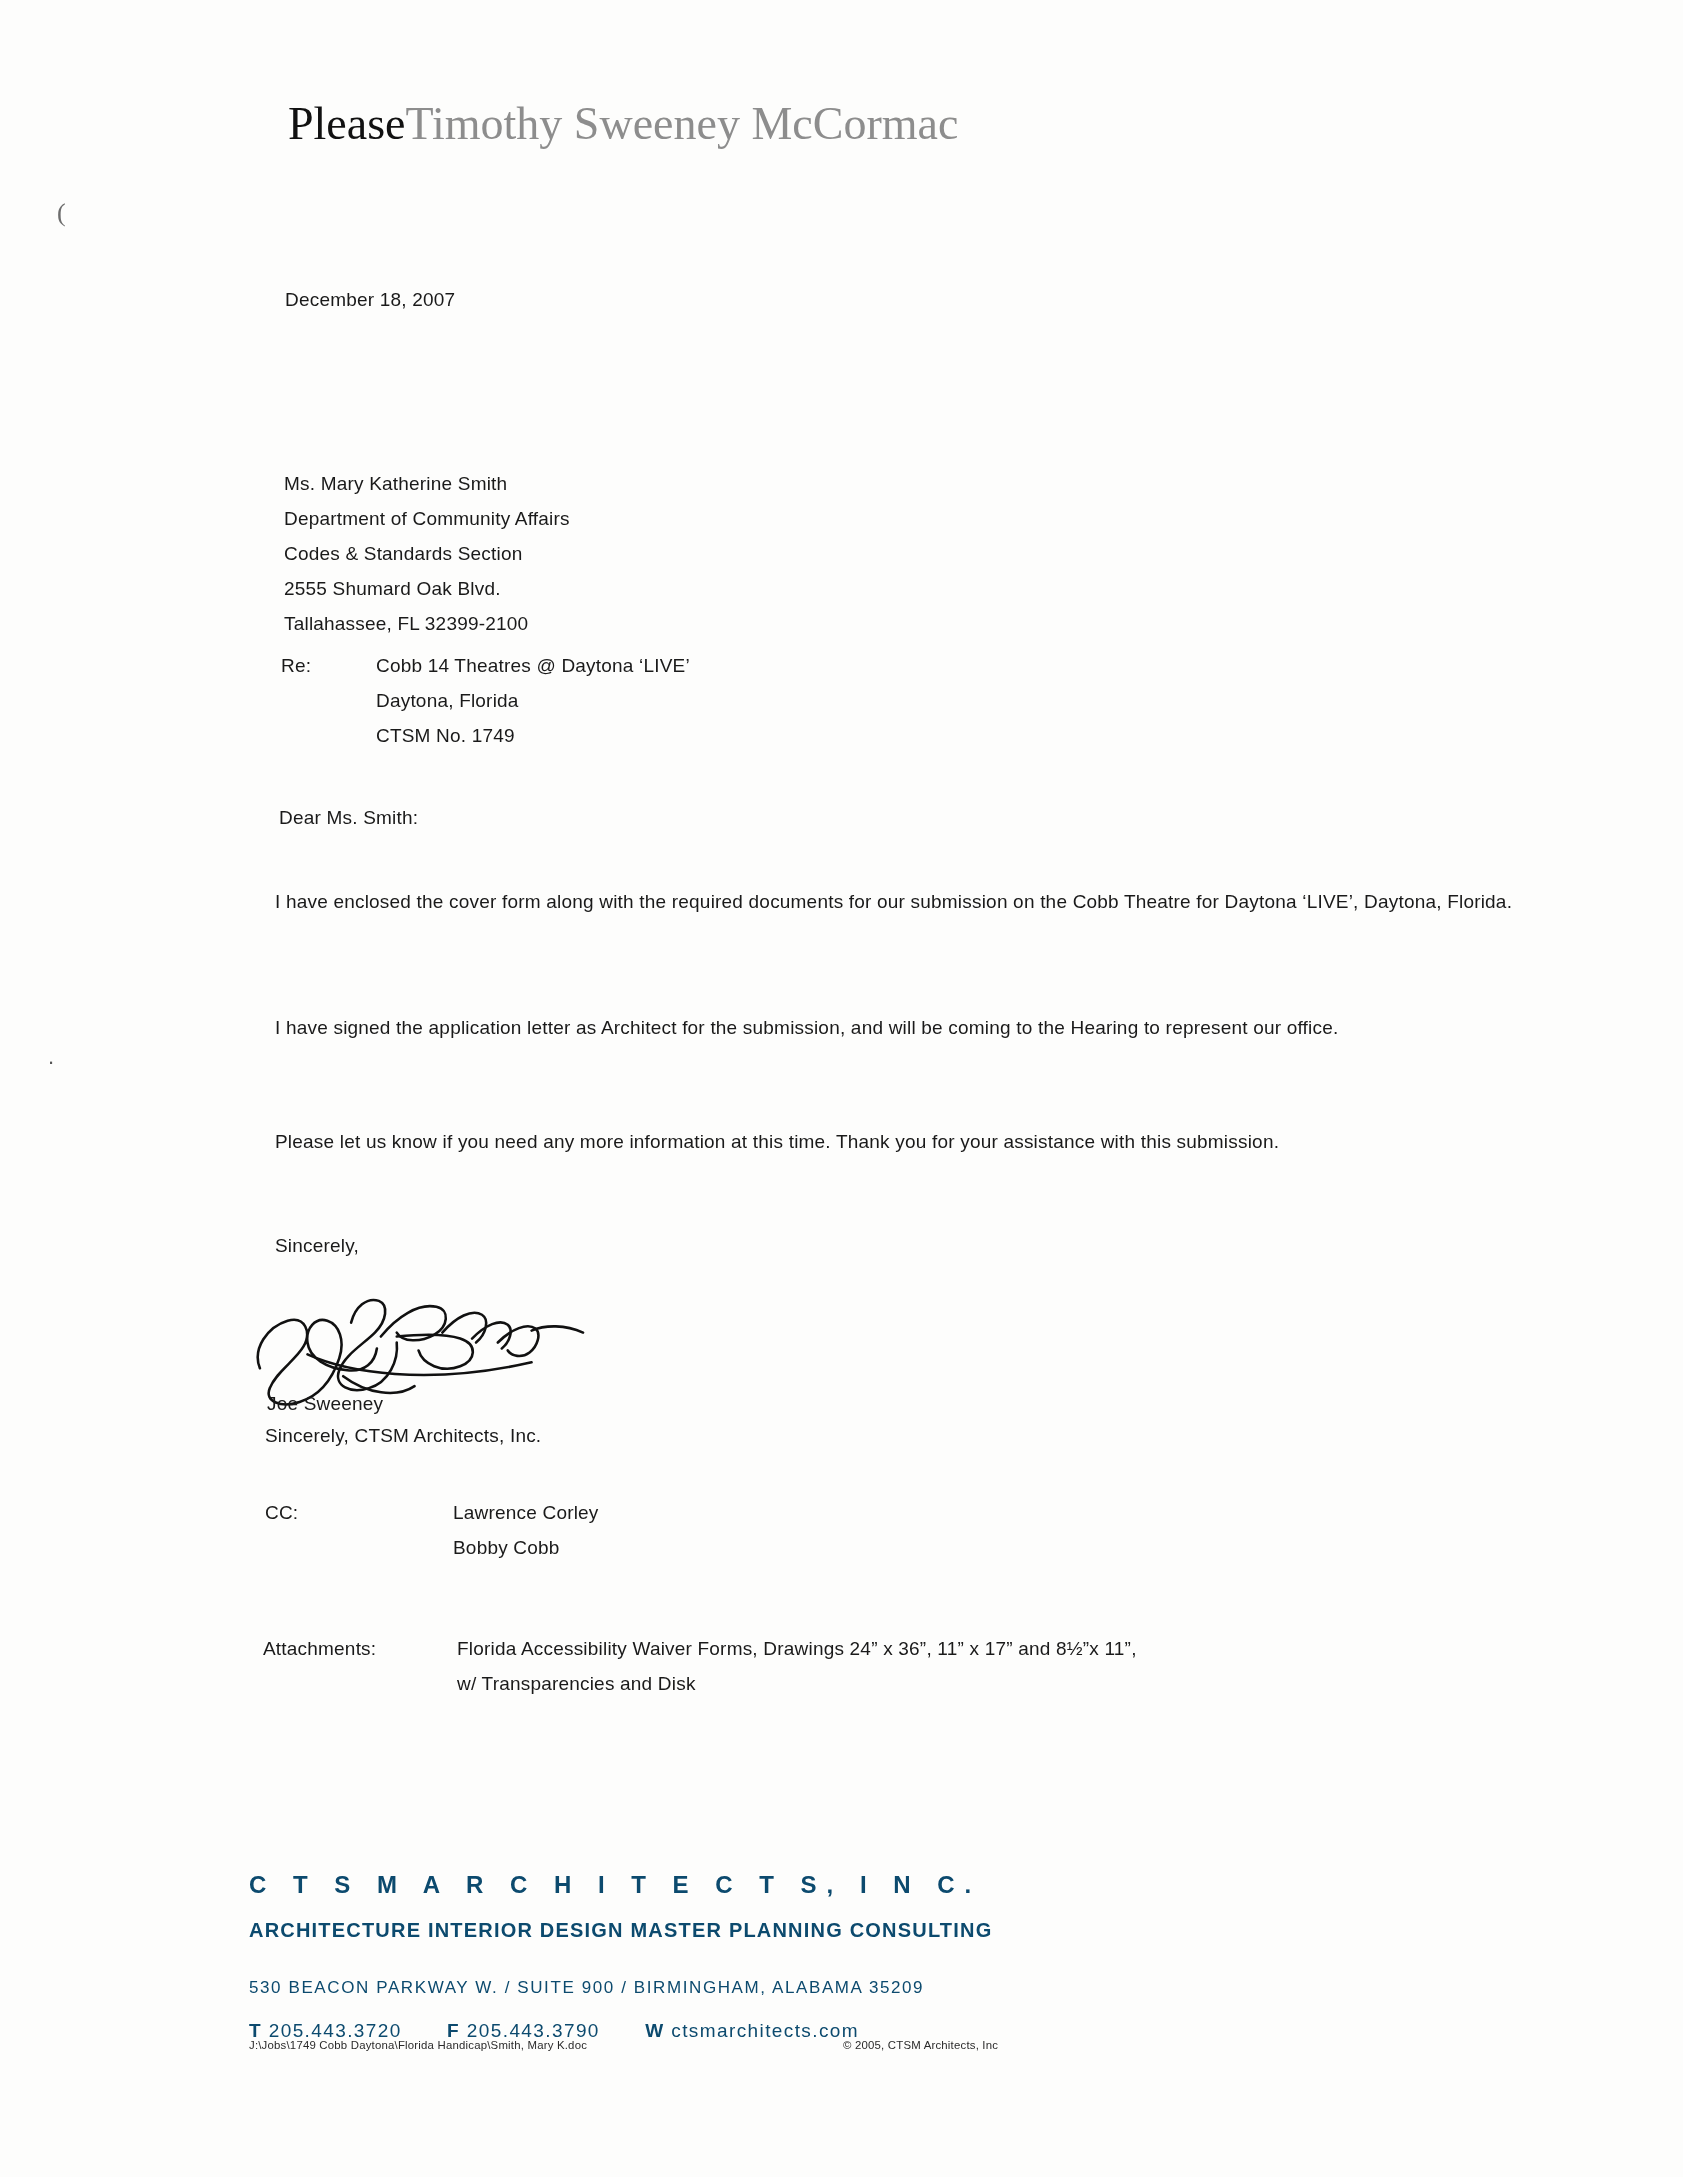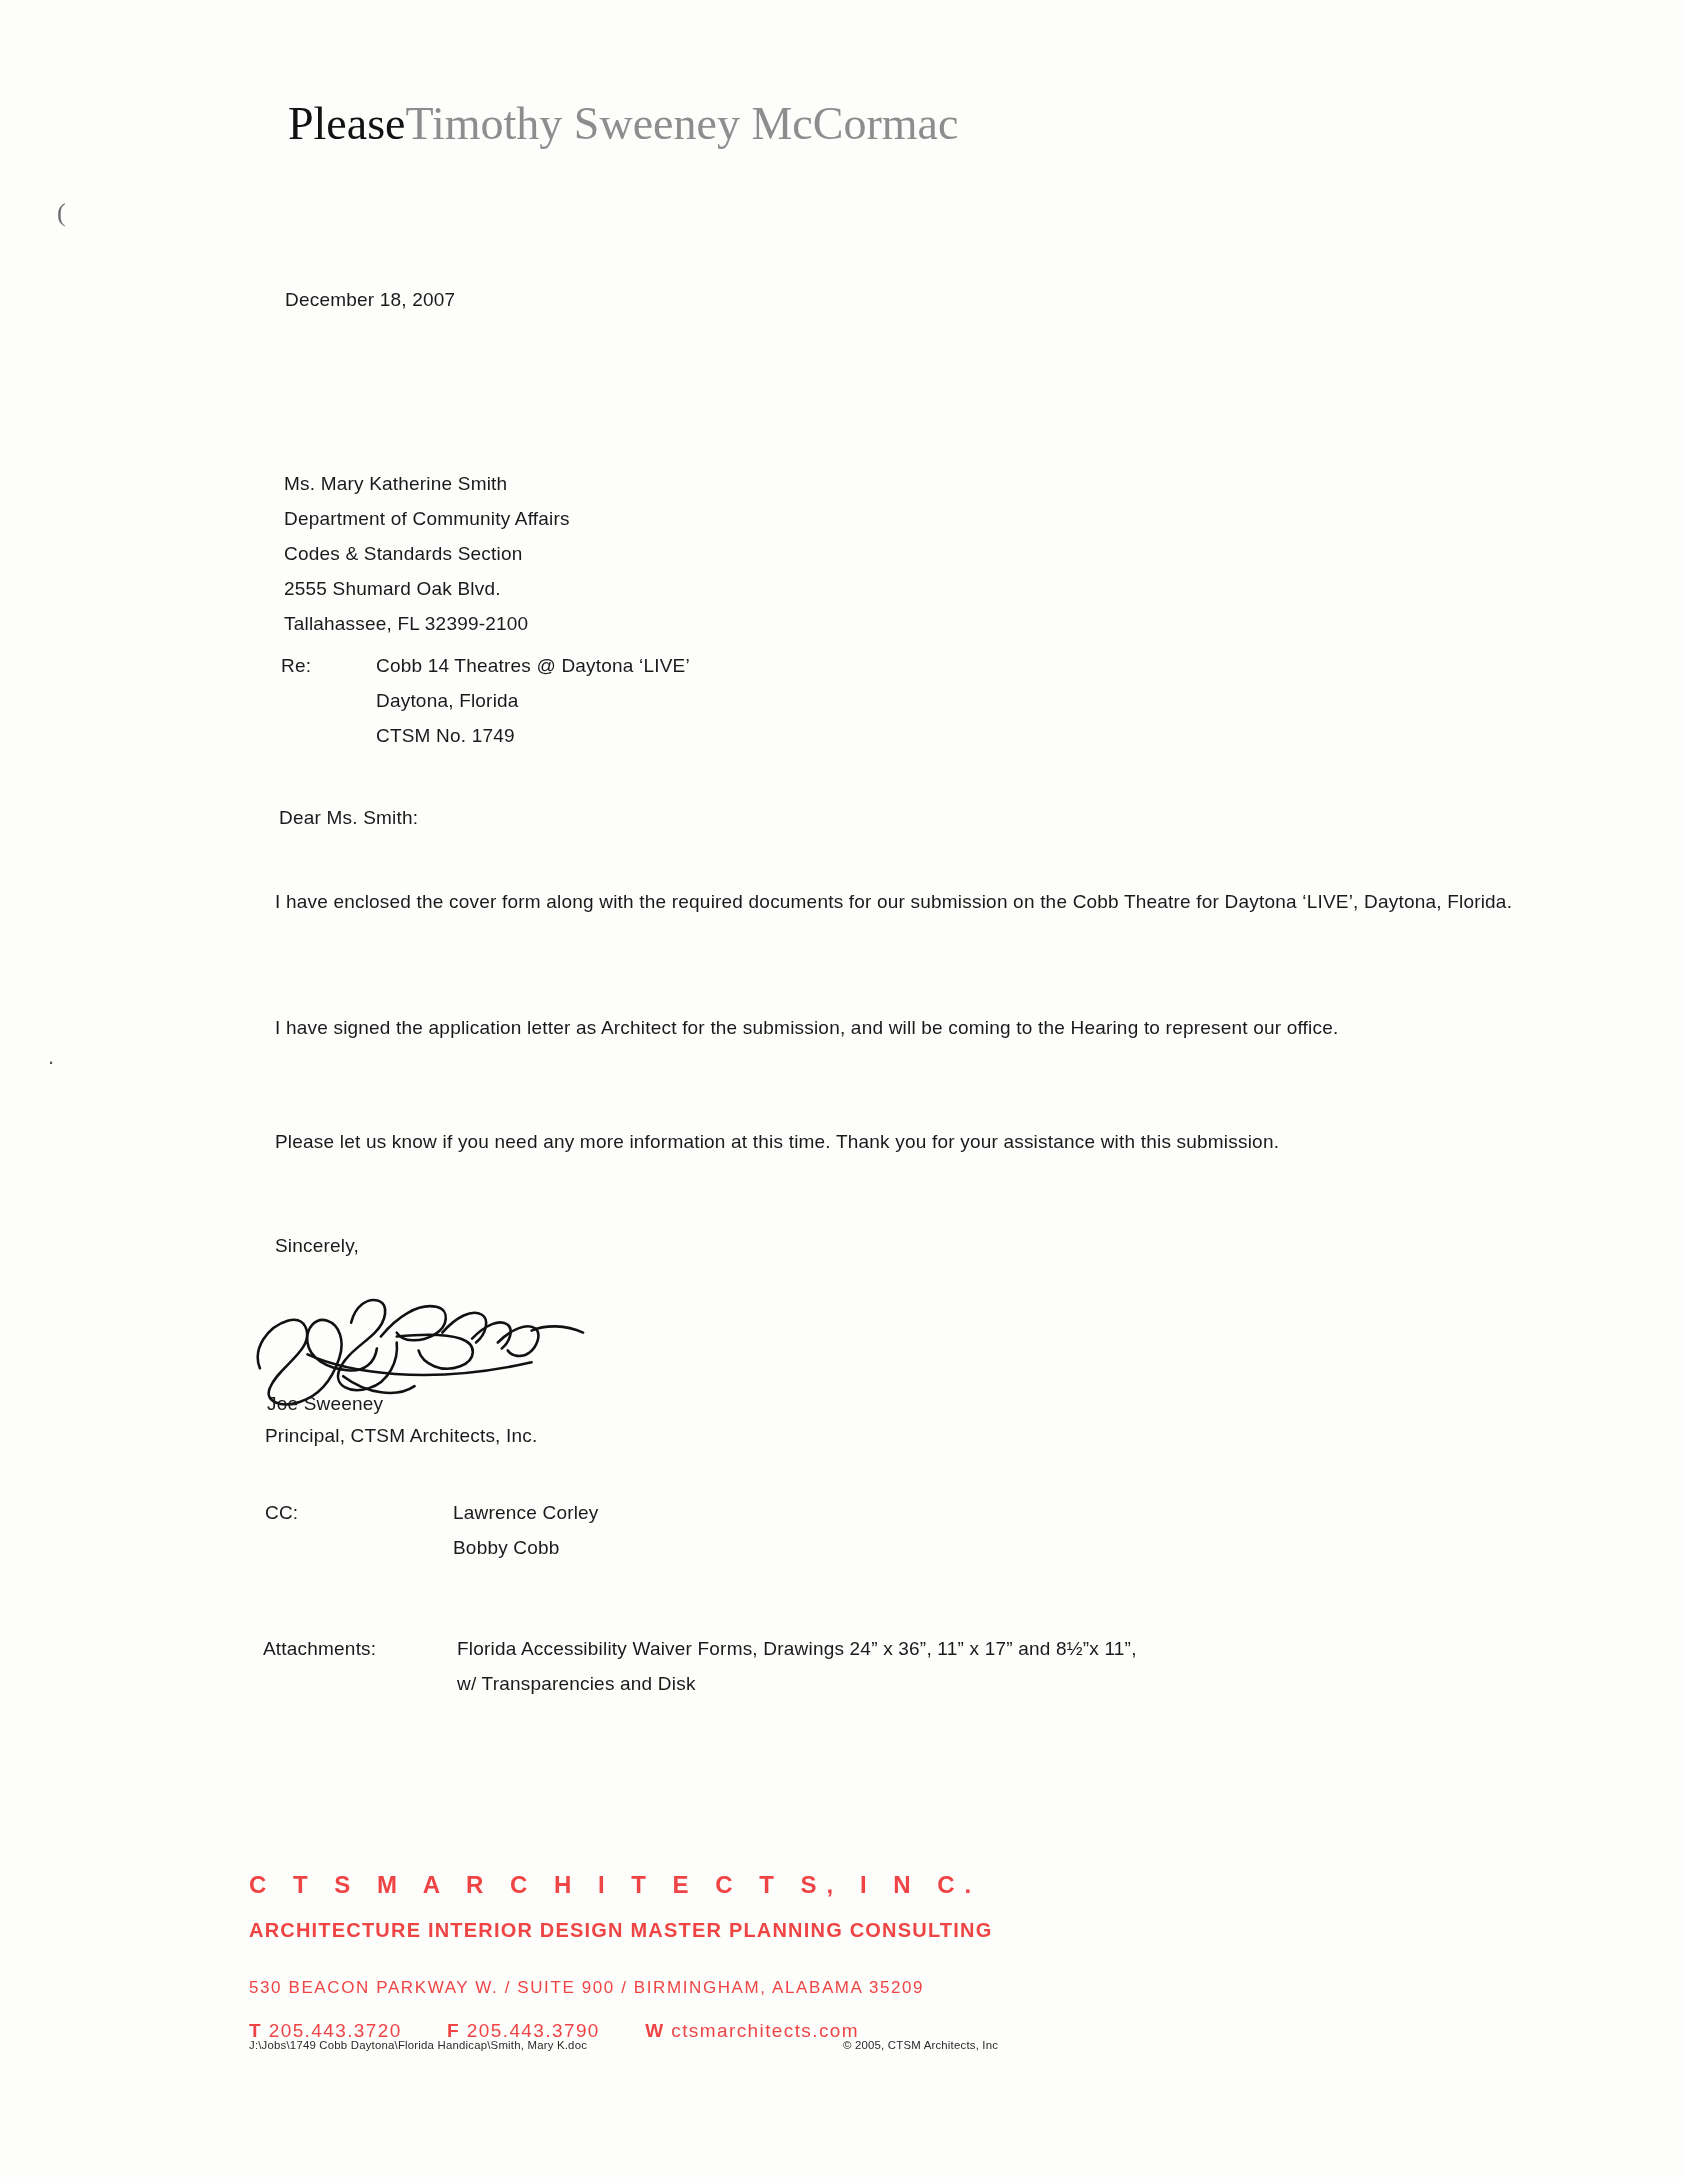--- a/index.html
+++ b/index.html
@@ -196,21 +196,21 @@
     margin-left: 194px;
   }
 
   
   .footer {
     position: absolute;
     left: 249px;
     top: 1871px;
     width: 1188px;
     font-family: "Liberation Sans", sans-serif;
-    color: #ef4444;
+    color: #0c4a6e;
   }
   .f-line1 {
     font-size: 24px;
     font-weight: bold;
     letter-spacing: 10px;
     margin-bottom: 20px;
   }
   .f-line2 {
     font-size: 20px;
     font-weight: bold;
@@ -300,21 +300,21 @@
       <path d="M196,56 C210,40 226,32 236,38 C244,43 240,58 230,66"></path>
       <path d="M226,62 C240,48 254,42 262,48 C268,53 264,66 256,72"></path>
       <path d="M252,66 C266,52 282,46 290,52 C296,57 292,70 284,76 C276,82 266,80 262,74"></path>
       <path d="M286,54 C300,48 320,48 338,56"></path>
       <path d="M60,78 C100,96 180,110 286,86"></path>
       <path d="M96,100 C120,118 150,122 168,110"></path>
     </g>
   </svg>
 
   <div class="doc-text sig-name">Joe Sweeney</div>
-  <div class="doc-text sig-title">Principal, CTSM Architects, Inc.</div>
+  <div class="doc-text sig-title">Sincerely, CTSM Architects, Inc.</div>
 
   <div class="doc-text cc-block">
     <div class="cc-row">
       <div class="cc-label">CC:</div>
       <div>Lawrence Corley</div>
     </div>
     <div class="cc-row">
       <div class="cc-label"></div>
       <div>Bobby Cobb</div>
     </div>

